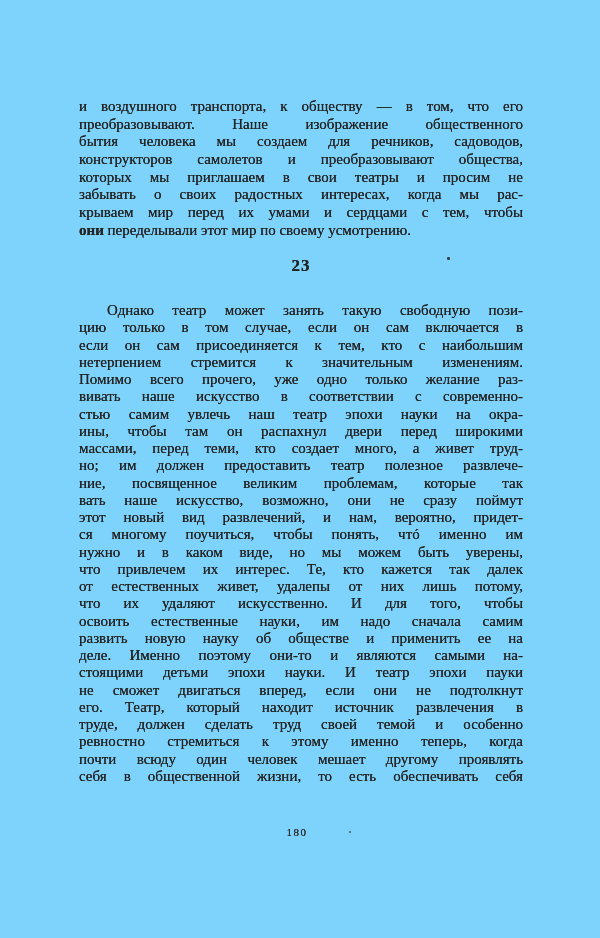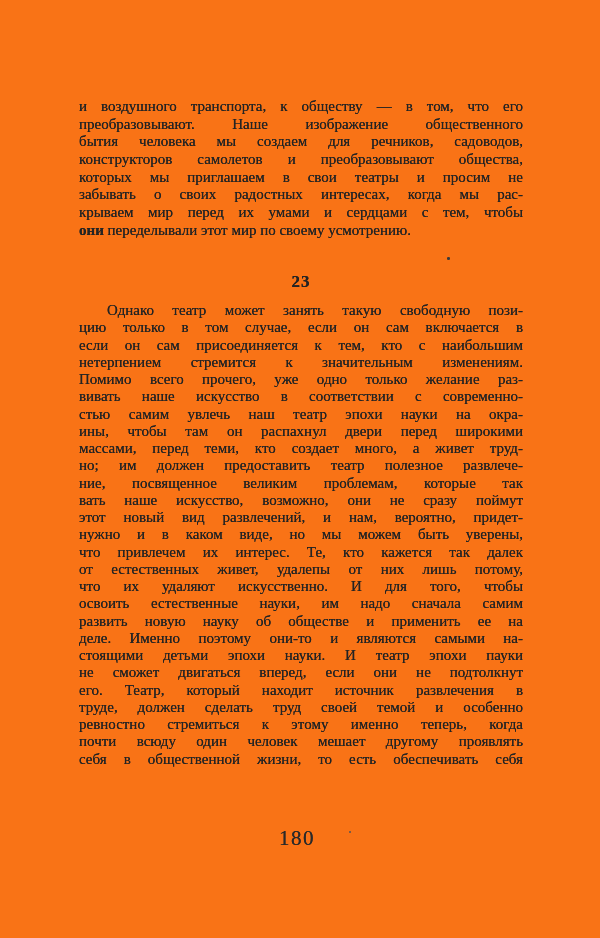--- a/index.html
+++ b/index.html
@@ -1,19 +1,19 @@
 <!DOCTYPE html>
 <html lang="ru"><head>
 <meta charset="utf-8">
 <style>
   html,body { margin:0; padding:0; }
   .page {
     position:relative;
     width:600px; height:938px;
-    background:#f97316;
+    background:#7dd3fc;
     font-family:"Liberation Serif","DejaVu Serif",serif;
     color:#242424;
     overflow:hidden;
     text-shadow:0 0 .5px currentColor; 
   }
   .textcol { position:absolute; left:79px; width:444px; }
   .para1 { top:98px; }
   .para2 { top:302px; }
   .line {
     height:17.25px; line-height:17.25px;
@@ -25,26 +25,25 @@
   }
   .para1 .line { height:17.7px; line-height:17.7px; }
   .para1 .line:last-child { text-align-last:left; }
   .para2 .line:first-child { text-indent:28px; }
   .ink-bold { font-weight:bold; }
   .heading {
     position:absolute; top:256px; left:79px; width:444px;
     text-align:center;
     font-size:17px; font-weight:bold;
     letter-spacing:1px;
-    margin-top:16px;
   }
   .folio {
     position:absolute; top:826px; left:75px; width:444px;
     text-align:center;
-    font-size:21px;
+    font-size:11px;
     letter-spacing:1.5px;
     color:#2a2a2a;
   }
   .speck { position:absolute; background:#3a3a3a; border-radius:50%; }
   .speck-1 { left:447px; top:257px; width:2.5px; height:2.5px; }
   .speck-2 { left:349px; top:831px; width:2px; height:2px; background:#555; }
 </style>
 </head>
 <body>
 
@@ -70,20 +69,21 @@
       <div class="line">нетерпением стремится к значительным изменениям.</div>
       <div class="line">Помимо всего прочего, уже одно только желание раз-</div>
       <div class="line">вивать наше искусство в соответствии с современно-</div>
       <div class="line">стью самим увлечь наш театр эпохи науки на окра-</div>
       <div class="line">ины, чтобы там он распахнул двери перед широкими</div>
       <div class="line">массами, перед теми, кто создает много, а живет труд-</div>
       <div class="line">но; им должен предоставить театр полезное развлече-</div>
       <div class="line">ние, посвященное великим проблемам, которые так</div>
       <div class="line">вать наше искусство, возможно, они не сразу поймут</div>
       <div class="line">этот новый вид развлечений, и нам, вероятно, придет-</div>
+      <div class="line">ся многому поучиться, чтобы понять, чтó именно им</div>
       <div class="line">нужно и в каком виде, но мы можем быть уверены,</div>
       <div class="line">что привлечем их интерес. Те, кто кажется так далек</div>
       <div class="line">от естественных живет, удалепы от них лишь потому,</div>
       <div class="line">что их удаляют искусственно. И для того, чтобы</div>
       <div class="line">освоить естественные науки, им надо сначала самим</div>
       <div class="line">развить новую науку об обществе и применить ее на</div>
       <div class="line">деле. Именно поэтому они-то и являются самыми на-</div>
       <div class="line">стоящими детьми эпохи науки. И театр эпохи пауки</div>
       <div class="line">не сможет двигаться вперед, если они не подтолкнут</div>
       <div class="line">его. Театр, который находит источник развлечения в</div>

